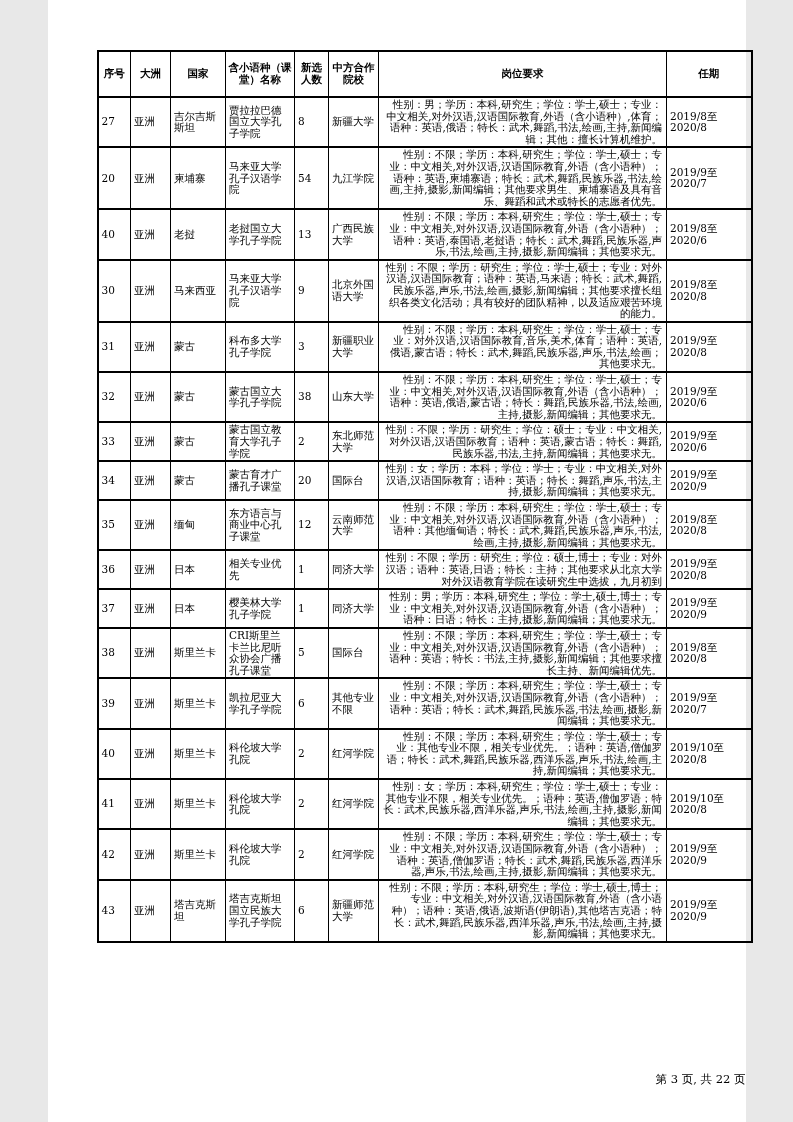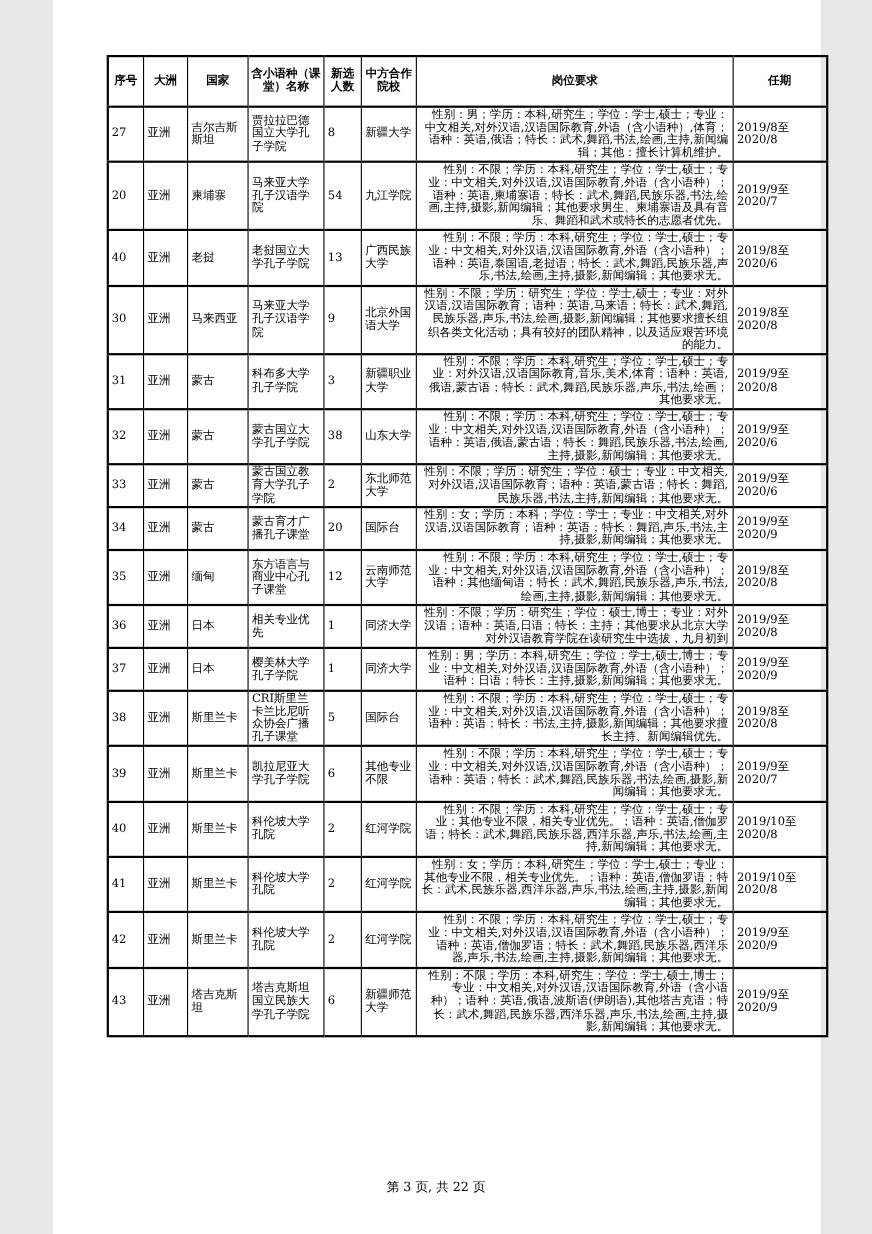--- a/index.html
+++ b/index.html
@@ -41,21 +41,21 @@
   td.c-no, td.c-cont, td.c-count { text-align: left; }
   td.c-country, td.c-partner { text-align: left; font-family: Liberation Serif, serif; }
   td.c-inst { text-align: left; }
   td.c-req { text-align: right; padding: 1px 4px; }
   td.c-term { text-align: left; white-space: pre-line; }
   .footer {
     position: absolute;
     top: 1072px;
     left: 0;
     width: 100%;
-    text-align: center;
+    text-align: right;
     font-size: 11.5px;
   }
 </style>
 </head>
 <body>
 
 <div class="page">
 
   <table class="ci-table">
     <colgroup>

